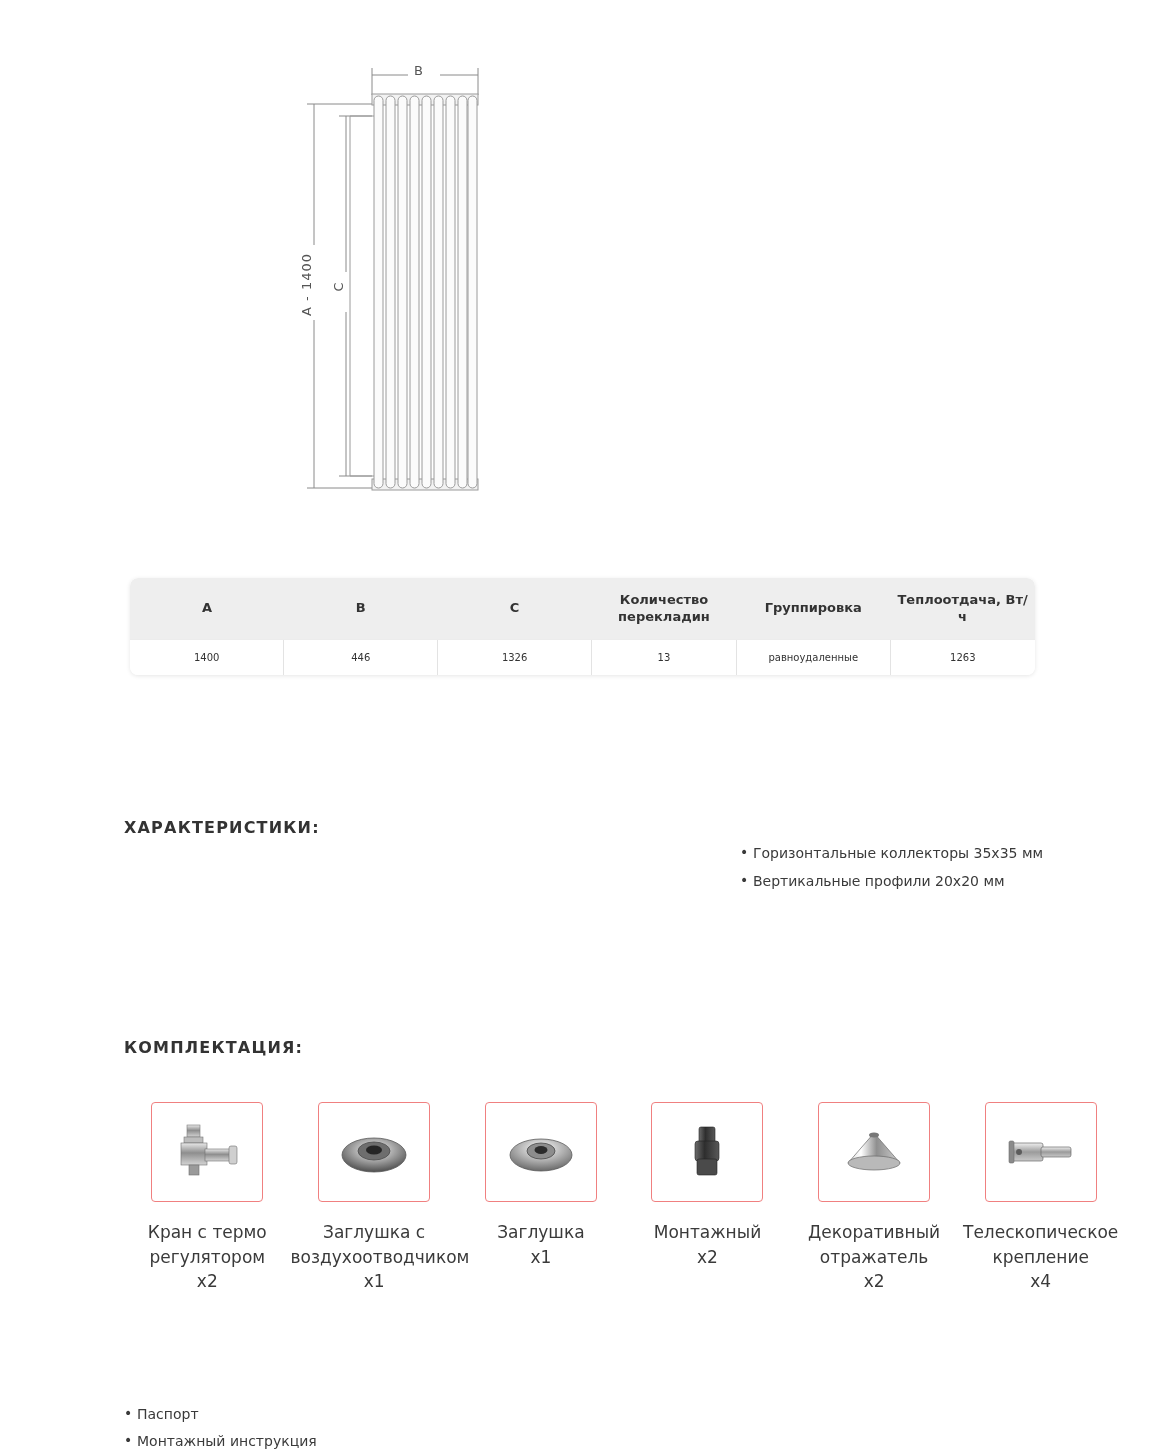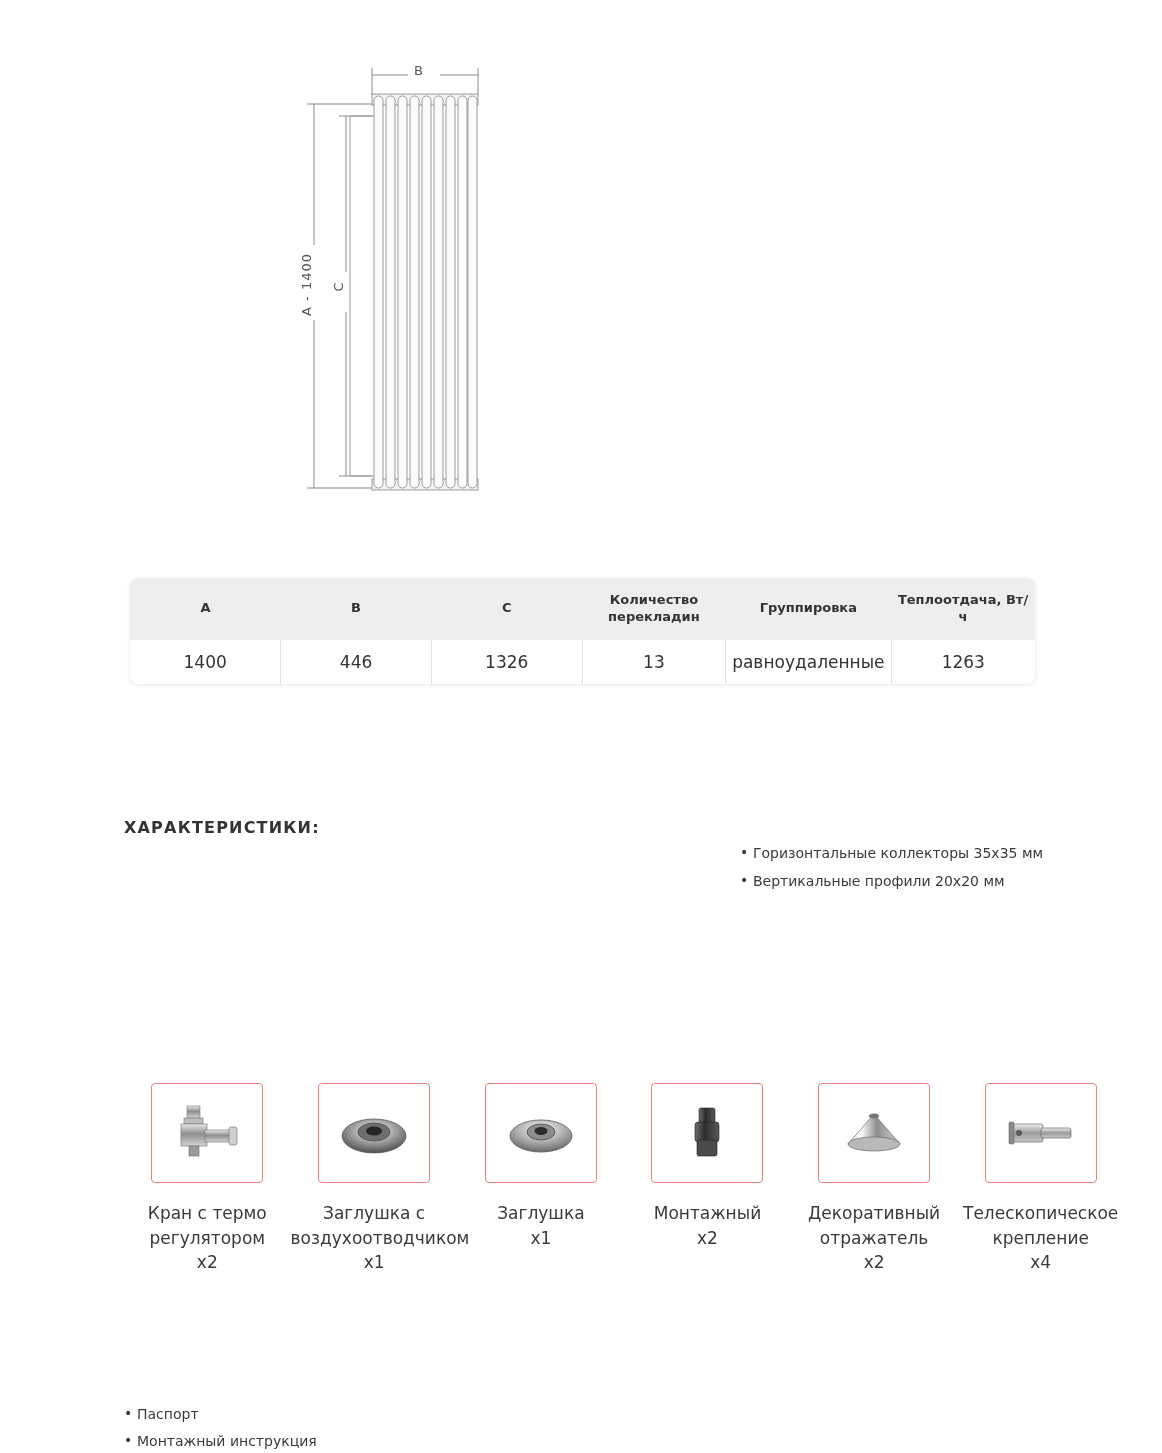--- a/index.html
+++ b/index.html
@@ -69,21 +69,21 @@
     font-size: 13px;
   }
   table.spec thead th:first-child { border-top-left-radius: 8px; }
   table.spec thead th:last-child { border-top-right-radius: 8px; }
   table.spec tbody td {
     background: #fff;
     padding: 12px 6px;
     text-align: center;
     border-left: 1px solid #e3e3e3;
     color: #333;
-    font-size: 17px;
+    font-size: 10px;
   }
   table.spec tbody td:first-child { border-left: none; }
   table.spec tbody tr {
     box-shadow: 0 0 0 1px #ececec;
   }
   .table-shadow {
     border-radius: 8px;
     overflow: hidden;
     box-shadow: 0 1px 4px rgba(0,0,0,.10);
   }
@@ -244,20 +244,21 @@
 </div>
 
 <div class="constr-block">
   <ul class="bullets">
     <li>Горизонтальные коллекторы 35х35 мм</li>
     <li>Вертикальные профили 20х20 мм</li>
   </ul>
 </div>
 
 <div class="kit-block">
+  <div class="section-title">КОМПЛЕКТАЦИЯ:</div>
   <div class="kit-items">
 
     <div class="kit-item">
       <div class="kit-thumb">
         <svg width="96" height="78" viewBox="0 0 96 78">
           <defs>
             <linearGradient id="g1" x1="0" y1="0" x2="0" y2="1">
               <stop offset="0" stop-color="#e8e8e8"></stop>
                 <stop offset=".45" stop-color="#8e8e8e"></stop>
                 <stop offset="1" stop-color="#d4d4d4"></stop>

